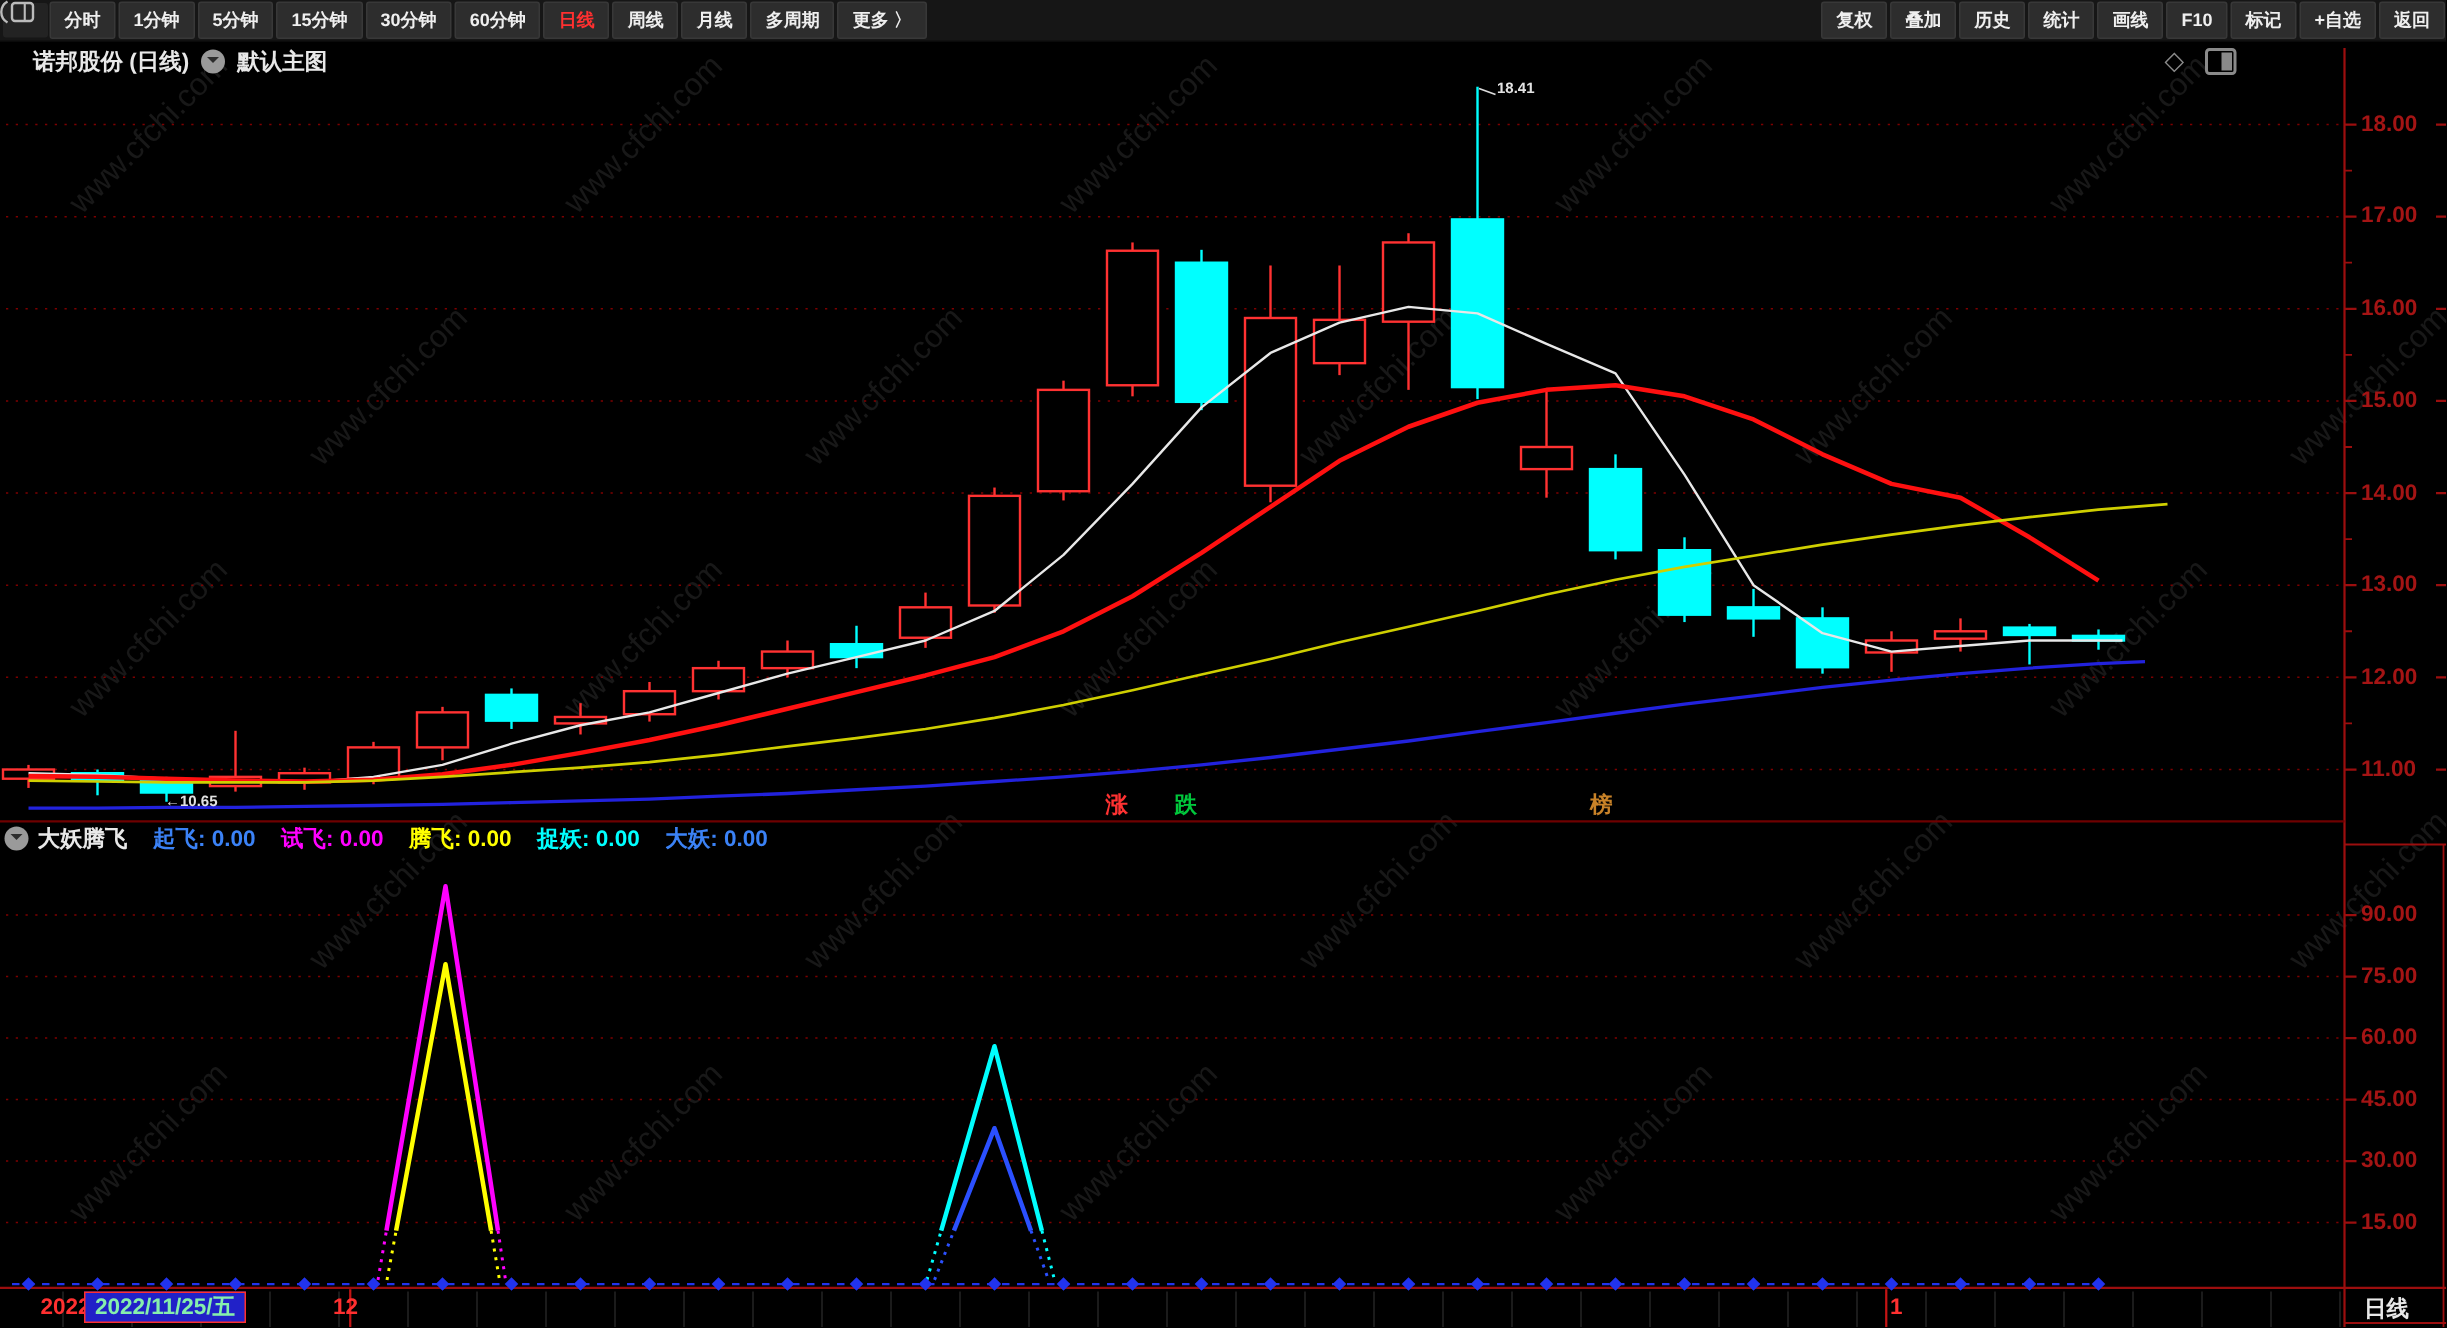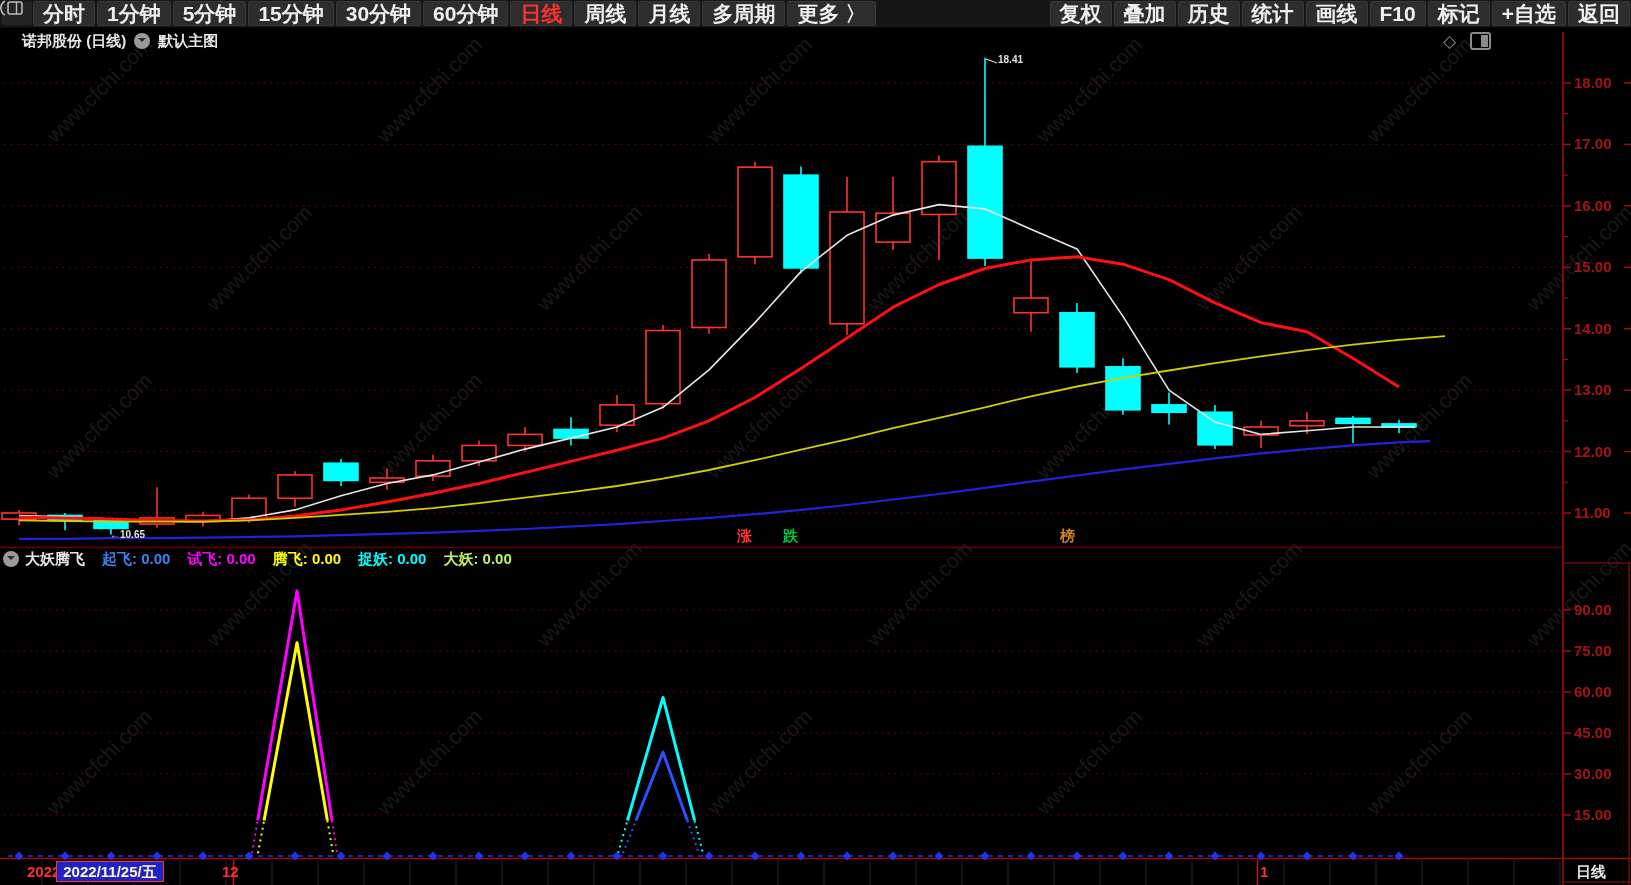--- a/index.html
+++ b/index.html
@@ -6,21 +6,21 @@
   #app{position:relative;width:1631px;height:885px;background:#000;overflow:hidden;
        font-family:"Liberation Sans","DejaVu Sans",sans-serif;}
   .abs{position:absolute;}
   
   .toolbar{position:absolute;left:0;top:0;width:1631px;height:27px;background:#161616;
            display:flex;align-items:center;border-bottom:1px solid #0a0a0a;}
   .tb-icon{width:30px;height:23px;margin-left:2px;background:#232323;border-radius:2px;
            display:flex;align-items:center;justify-content:center;}
   .tb-group{display:flex;align-items:center;height:27px;}
   .tb-right{margin-left:auto;}
-  .tb-item{display:inline-block;background:#2d2d2d;color:#efefef;font-size:21px;font-weight:bold;
+  .tb-item{display:inline-block;background:#2d2d2d;color:#efefef;font-size:12px;font-weight:bold;
            line-height:21px;padding:1px 9px;margin:0 1px;border-radius:2px;white-space:nowrap;
            border:1px solid #383838;cursor:default;}
   .tb-item.active{color:#ff3030;}
   
   .chart-header{position:absolute;left:0;top:27px;width:1631px;height:28px;display:flex;
                 align-items:center;color:#e8e8e8;font-size:15px;font-weight:bold;}
   .chart-header .title{margin-left:22px;}
   .circle-icon{width:16px;height:16px;border-radius:50%;background:#9a9a9a;display:inline-block;
                margin:0 8px;position:relative;}
   .circle-icon:after{content:"";position:absolute;left:4px;top:5px;border:4px solid transparent;
@@ -38,21 +38,21 @@
   
   .ann{position:absolute;font-size:10px;font-weight:bold;color:#e2e2e2;white-space:nowrap;}
   .mid-label{position:absolute;top:527px;font-size:15px;font-weight:bold;}
   .axis-label{position:absolute;left:1574px;font-size:15px;font-weight:bold;color:#a41414;}
   .wm{position:absolute;color:rgba(200,200,200,0.12);font-size:21px;transform:rotate(-45deg);
       white-space:nowrap;pointer-events:none;}
   
   .bottom-bar{position:absolute;left:0;top:860px;width:1631px;height:25px;font-size:15px;font-weight:bold;}
   .bb-year{position:absolute;left:27px;top:3px;color:#ff3030;}
   .bb-date{position:absolute;left:56px;top:1px;width:106px;height:19px;background:#2121c8;
-           border:1px solid #ff3030;color:#fef9c3;text-align:center;line-height:19px;}
+           border:1px solid #ff3030;color:#86efac;text-align:center;line-height:19px;}
   .bb-tick{position:absolute;top:3px;color:#ff3030;}
   .bb-period{position:absolute;left:1576px;top:3px;color:#e8e8e8;}
   svg{position:absolute;left:0;top:0;pointer-events:none;}
 </style>
 </head>
 <body>
 
 <div id="app">
 
   <div id="wm-layer">
@@ -427,21 +427,21 @@
     <span>默认主图</span>
     <span class="hdr-icons">
       <span class="diamond-icon">◇</span>
       <span class="pagesplit-icon"></span>
     </span>
   </div>
 
   <div class="ind-header">
     <span class="circle-icon"></span>
     <span>大妖腾飞</span>
-    <span id="ind-legend"><span class="ind-val" style="color: #3b82f6;">起飞: 0.00</span><span class="ind-val" style="color: rgb(255, 0, 255);">试飞: 0.00</span><span class="ind-val" style="color: rgb(255, 255, 0);">腾飞: 0.00</span><span class="ind-val" style="color: rgb(0, 255, 255);">捉妖: 0.00</span><span class="ind-val" style="color: #bef264;">大妖: 0.00</span></span>
+    <span id="ind-legend"><span class="ind-val" style="color: #3b82f6;">起飞: 0.00</span><span class="ind-val" style="color: rgb(255, 0, 255);">试飞: 0.00</span><span class="ind-val" style="color: rgb(255, 255, 0);">腾飞: 0.00</span><span class="ind-val" style="color: rgb(0, 255, 255);">捉妖: 0.00</span><span class="ind-val" style="color: #3b82f6;">大妖: 0.00</span></span>
   </div>
 
   <div id="overlays">
       <span class="axis-label abs" style="left: 1574px; top: 74px;">18.00</span>
       <span class="axis-label abs" style="left: 1574px; top: 135.429px;">17.00</span>
       <span class="axis-label abs" style="left: 1574px; top: 196.857px;">16.00</span>
       <span class="axis-label abs" style="left: 1574px; top: 258.286px;">15.00</span>
       <span class="axis-label abs" style="left: 1574px; top: 319.714px;">14.00</span>
       <span class="axis-label abs" style="left: 1574px; top: 381.143px;">13.00</span>
       <span class="axis-label abs" style="left: 1574px; top: 442.572px;">12.00</span>

